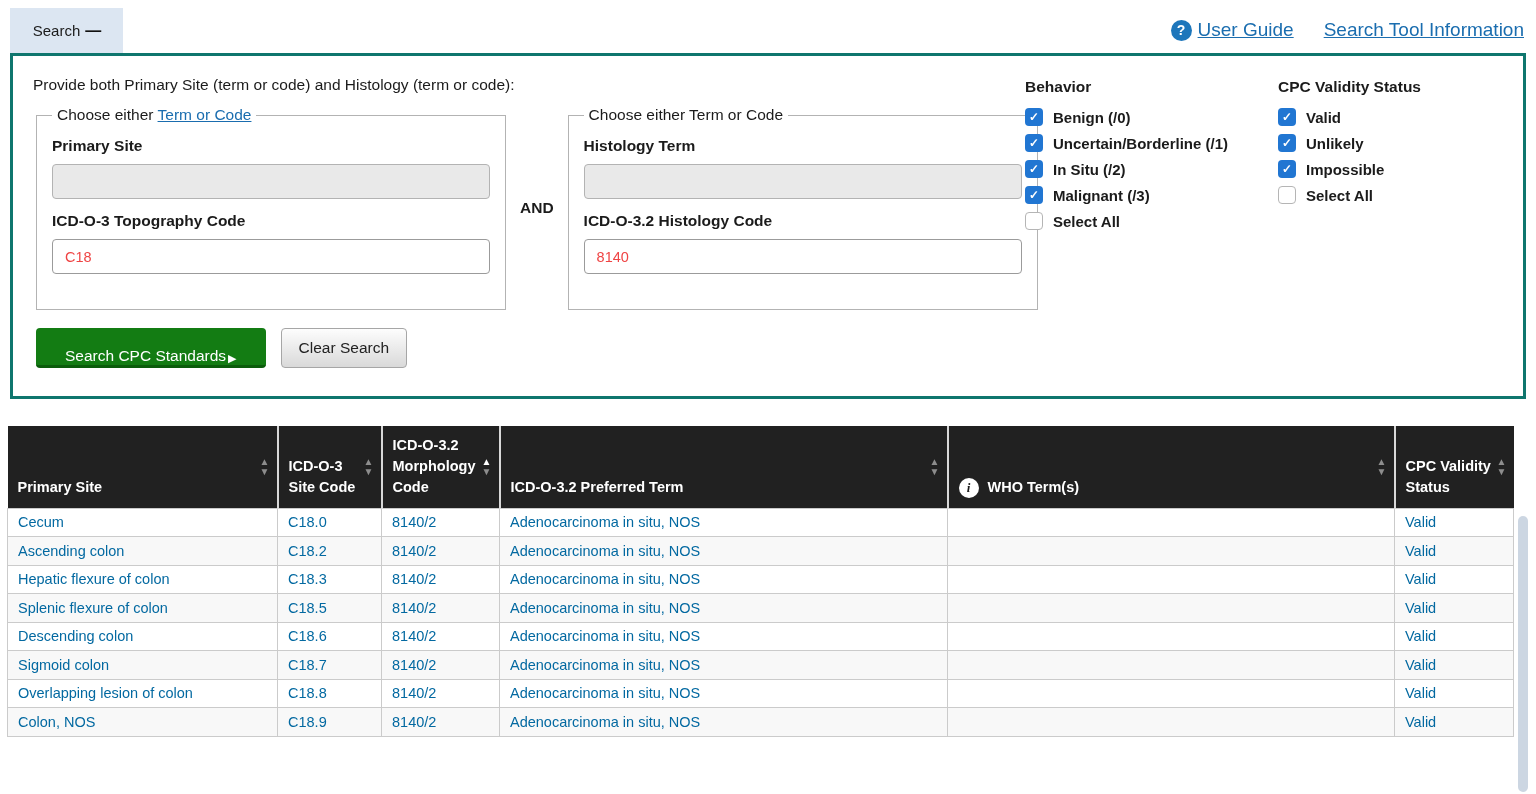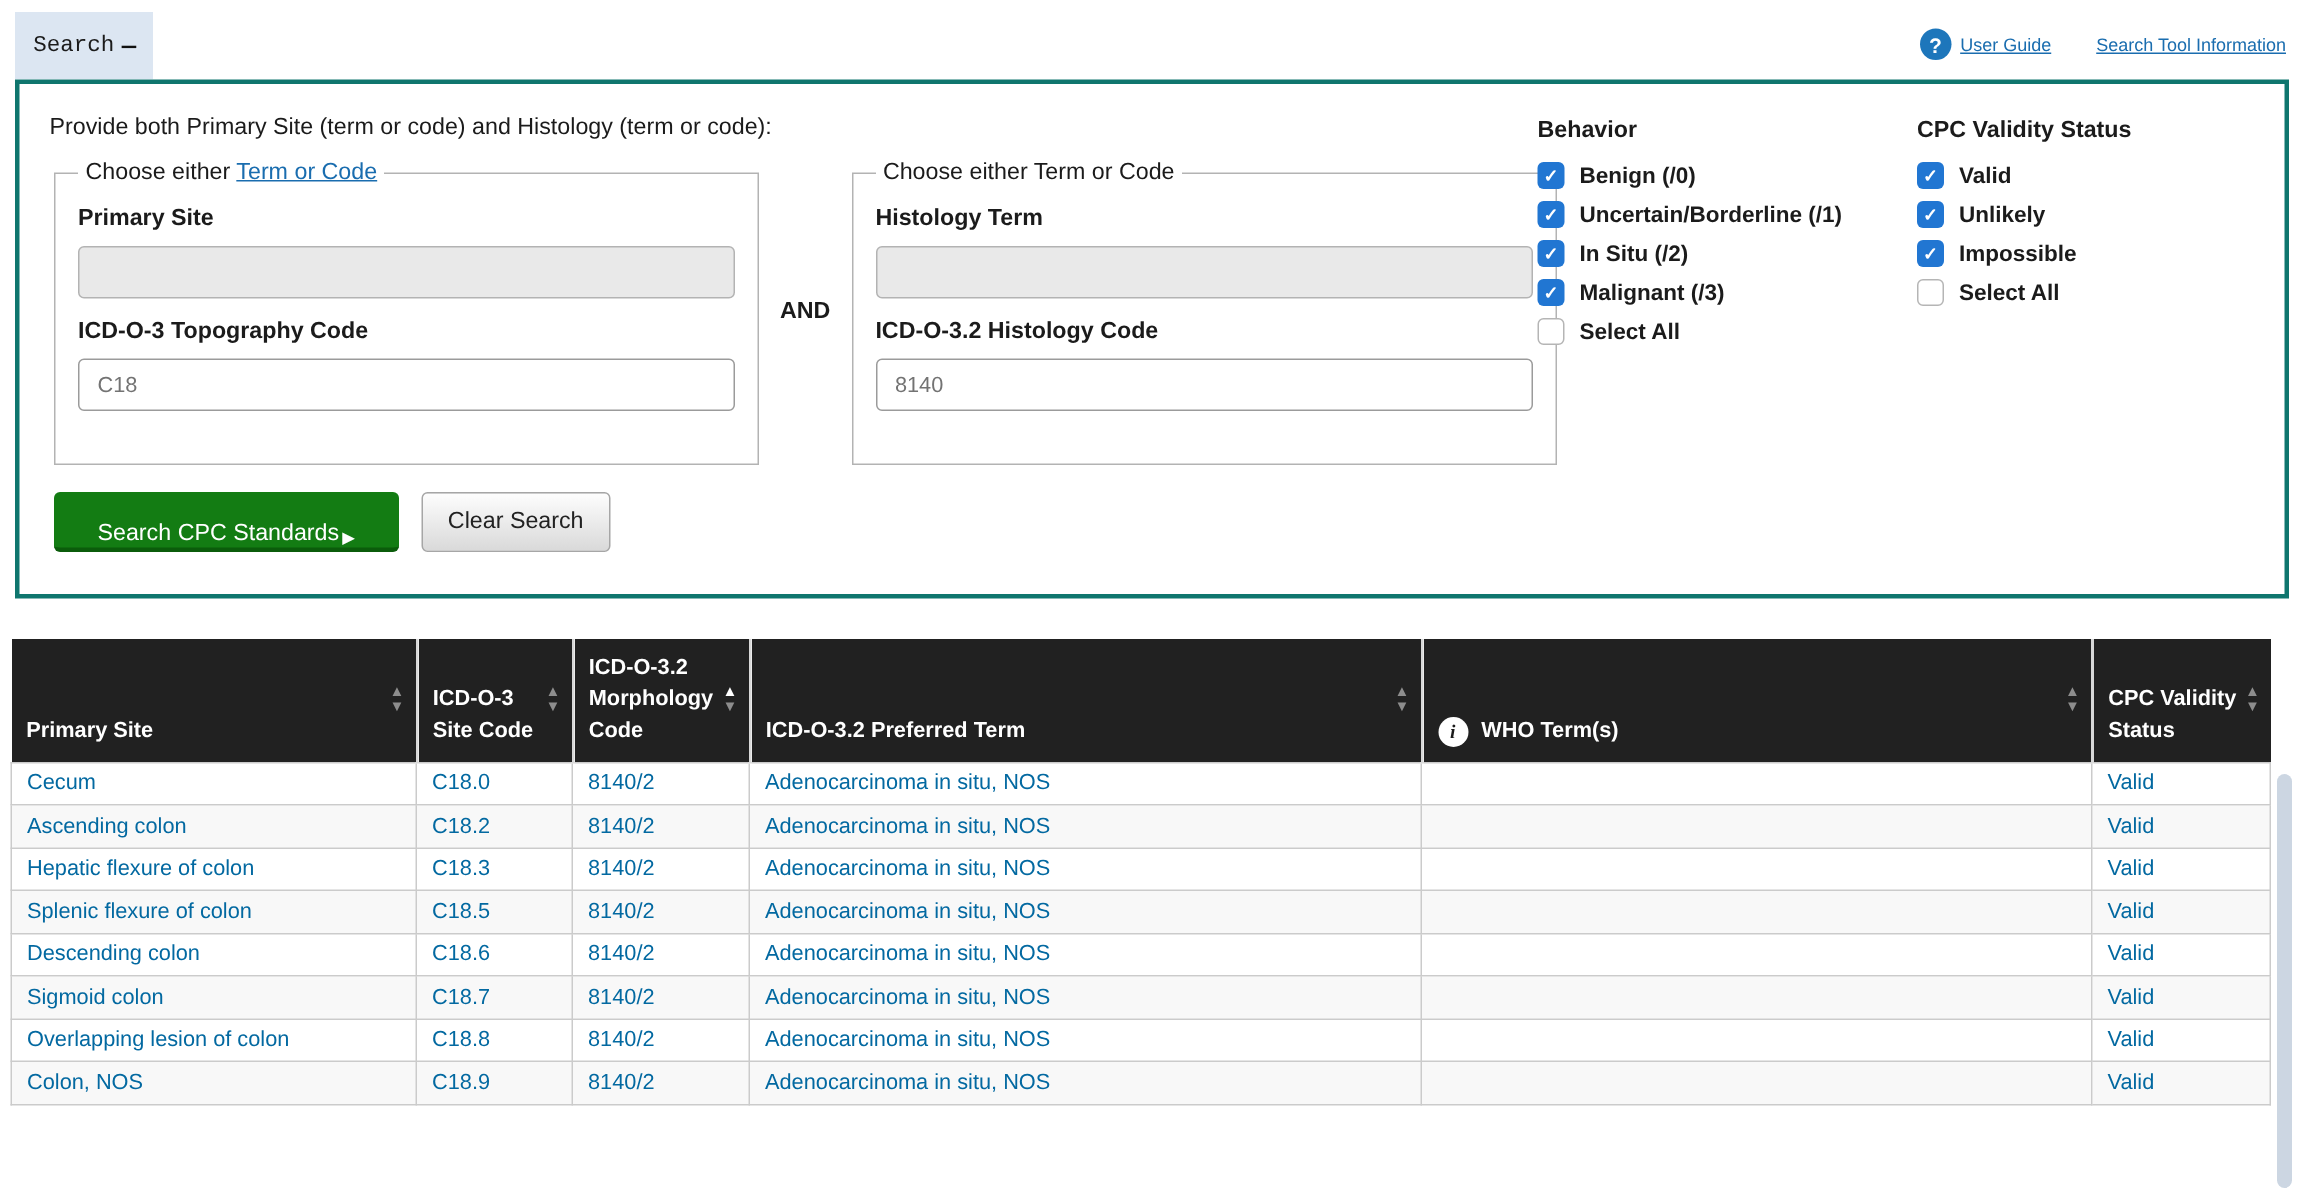--- a/index.html
+++ b/index.html
@@ -2,43 +2,43 @@
 <html><head>
 <meta charset="utf-8">
 <style>
   * { margin:0; padding:0; box-sizing:border-box; }
   html,body { width:1536px; height:794px; overflow:hidden; background:#fff;
               font-family:"Liberation Sans", sans-serif; color:#1b1b1b; }
   .page { position:relative; width:1536px; height:794px; }
 
   
   .tab-row { position:relative; height:53px; padding-top:8px; }
-  .search-tab { position:absolute; left:10px; top:8px; width:92px; height:45px;
+  .search-tab { position:absolute; left:10px; top:8px; width:113px; height:45px;
                 background:#dce6f2; display:flex; align-items:center; justify-content:center;
-                gap:5px; font-size:15px; color:#1b1b1b; cursor:pointer;font-family:Liberation Mono, monospace; }
+                gap:5px; font-size:15px; color:#1b1b1b; cursor:pointer; }
   .collapse-dash { font-weight:bold; font-size:16px; color:#111; letter-spacing:-1px; }
   .top-links { position:absolute; right:12px; top:19px; display:flex; align-items:center; gap:30px; }
-  .link { color:#1a6daf; text-decoration:underline; font-size:12px; cursor:pointer; }
+  .link { color:#1a6daf; text-decoration:underline; font-size:19px; cursor:pointer; }
   .help-circle { display:inline-flex; width:21px; height:21px; border-radius:50%;
                  background:#1d76bb; color:#fff; font-weight:bold; font-size:14px;
                  align-items:center; justify-content:center; margin-right:6px; vertical-align:middle; }
   .ug-wrap { display:flex; align-items:center; }
 
   
   .panel { position:absolute; left:10px; top:53px; width:1516px; height:346px;
            border:3px solid #0f766e; background:#fff; padding:16px 14px 0 16px; }
   .instruction { font-size:15.5px; margin:4px 0 12px 4px; }
   .form-row { display:flex; align-items:center; }
   fieldset { width:470px; height:204px; border:1px solid #b3b3b3; padding:0 15px; margin-left:7px; }
   fieldset.right-fs { margin-left:0; }
   legend { font-size:15.5px; font-weight:normal; padding:0 5px; }
   legend a { color:#1a6daf; text-decoration:underline; cursor:pointer; }
   .field-label { display:block; font-weight:bold; font-size:15.5px; margin:13px 0 9px 0; }
   .text-input { width:100%; height:35px; border:1px solid #9b9b9b; border-radius:4px;
-                font-size:14.5px; padding:0 12px; font-family:"Liberation Sans",sans-serif; color:#737373; }
+                font-size:14.5px; padding:0 12px; font-family:"Liberation Sans",sans-serif; color:#ef4444; }
   .text-input:disabled, .text-input.disabled { background:#e9e9e9; border-color:#b3b3b3; }
   .and-label { font-weight:bold; font-size:15.5px; margin:0 14px; }
 
   
   .chk-group { position:absolute; top:22px; }
   .chk-group.behavior { left:1012px; }
   .chk-group.validity { left:1265px; }
   .chk-title { font-weight:bold; font-size:15.5px; margin-bottom:12px; }
   .chk-row { display:flex; align-items:center; gap:10px; margin-bottom:8px; font-weight:bold;
              font-size:15px; cursor:pointer; }

